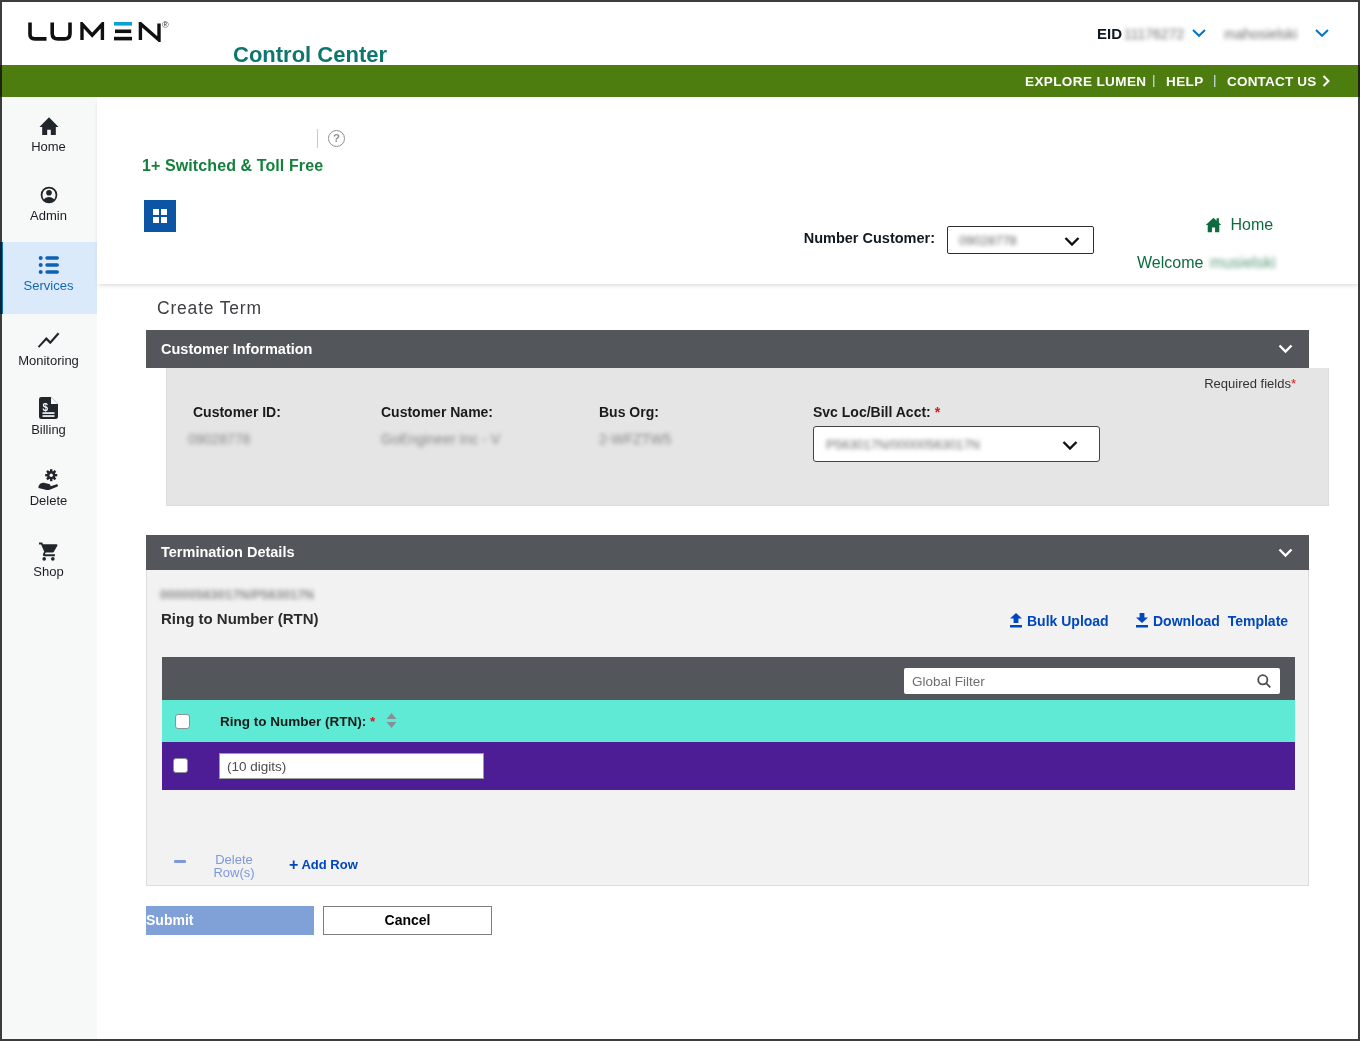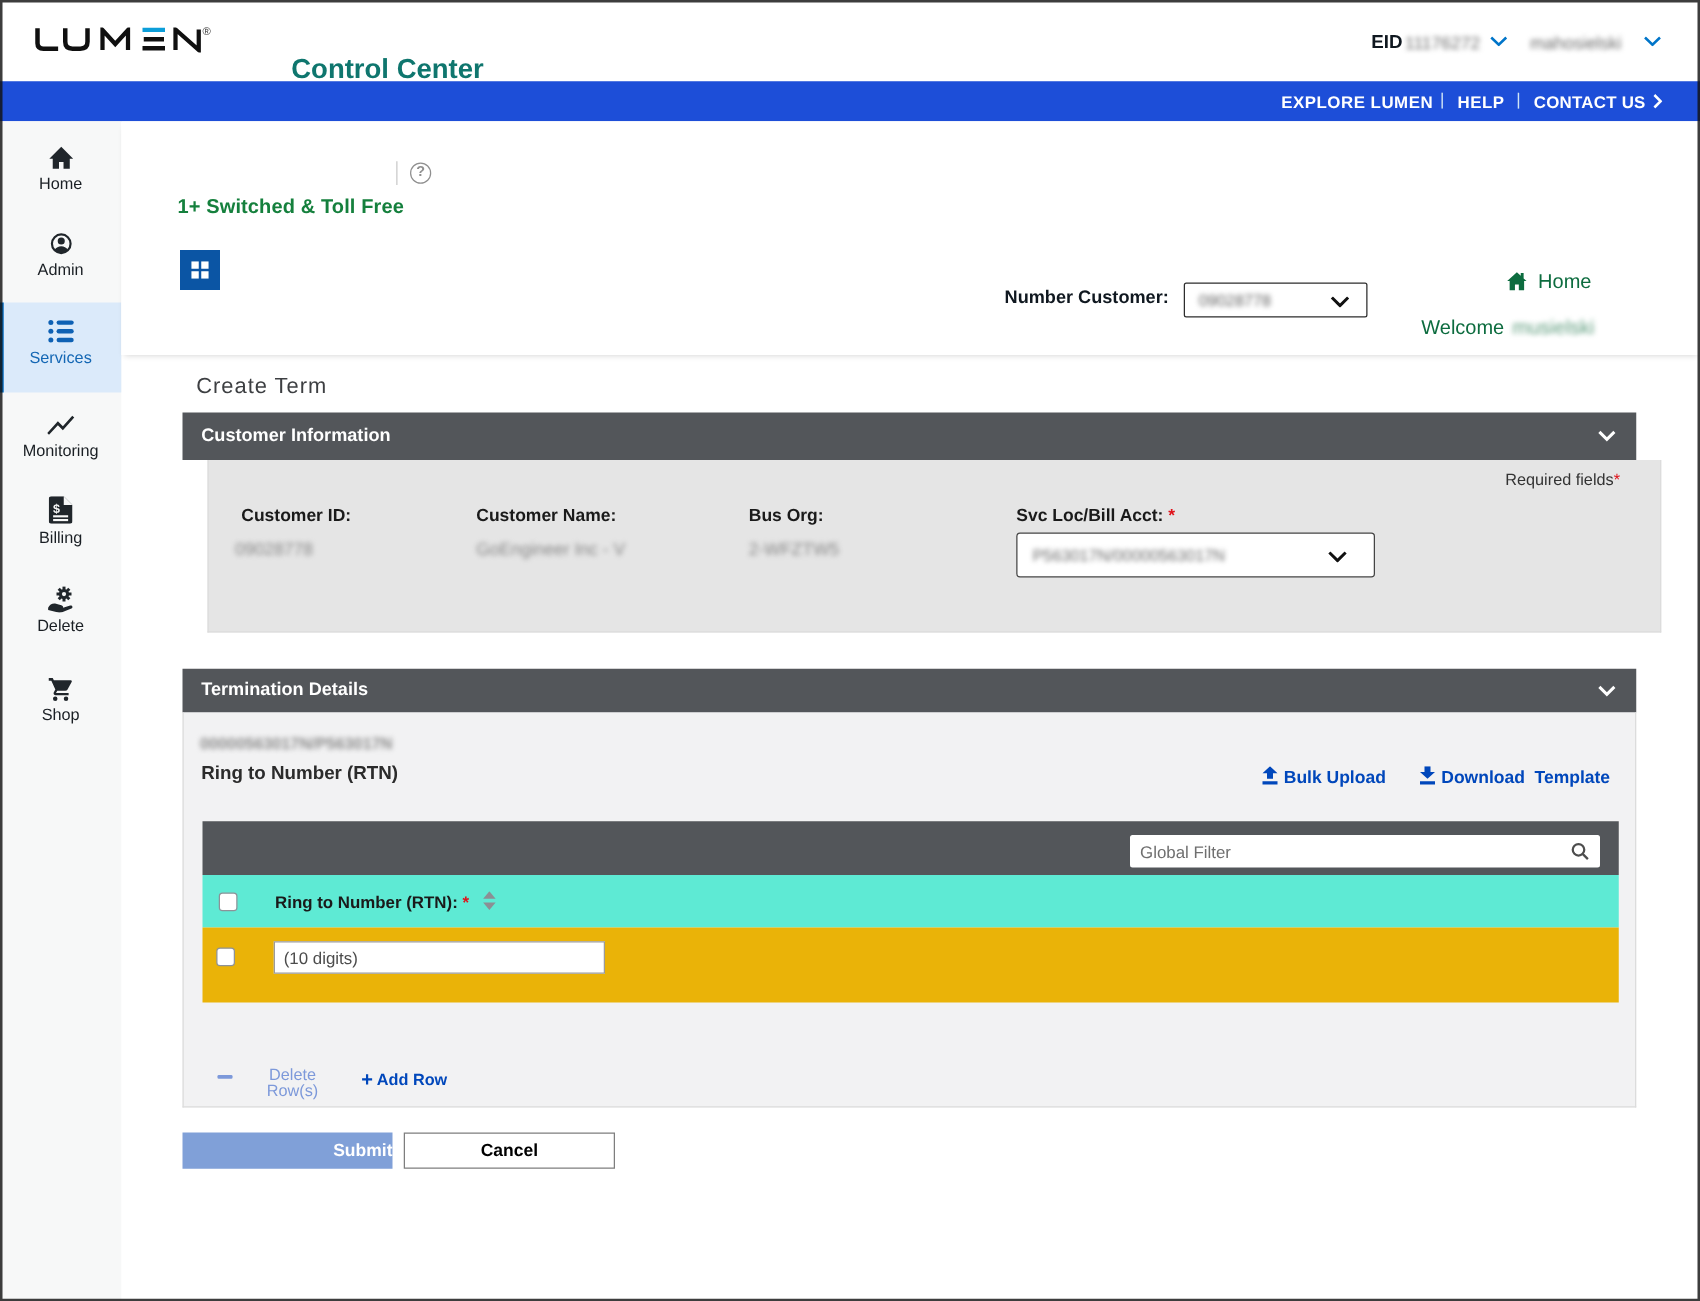--- a/index.html
+++ b/index.html
@@ -4,21 +4,21 @@
 <style>
   * { margin:0; padding:0; box-sizing:border-box; }
   html,body { width:1360px; height:1041px; background:#fff; font-family:"Liberation Sans", sans-serif; overflow:hidden; position:relative; }
   .blur2 { filter:blur(2.2px); }
 
   
   #hdr { position:absolute; left:0; top:0; width:1360px; height:65px; background:#fff; }
   #cc { position:absolute; left:233px; top:25px; font-size:22px; font-weight:bold; color:#0f766e;margin-top:17px; }
 
   
-  #bluebar { position:absolute; left:0; top:65px; width:1360px; height:32px; background:#1d4ed8; color:#fff; font-size:13.5px; font-weight:bold; letter-spacing:0.4px; }
+  #bluebar { position:absolute; left:0; top:65px; width:1360px; height:32px; background:#4d7c0f; color:#fff; font-size:13.5px; font-weight:bold; letter-spacing:0.4px; }
 
   
   #side { position:absolute; left:0; top:97px; width:97px; height:944px; background:#f7f8f8; }
   .nav { position:absolute; left:0; width:97px; text-align:center; color:#1a1f24; font-size:13px; }
   .nav svg { display:block; margin:0 auto 3px auto; }
   .navlbl { display:block; }
   #svc { position:absolute; left:0; top:145px; width:97px; height:72px; background:#dbeafa; border-left:3px solid #0a6fc2; }
 
   
   #topstrip { position:absolute; left:97px; top:97px; width:1263px; height:187px; background:#fff; box-shadow:0 3px 5px -2px rgba(0,0,0,0.18); }
@@ -38,28 +38,28 @@
   .flbl { position:absolute; top:36px; font-size:14px; font-weight:bold; color:#1a1a1a; }
   .fval { position:absolute; top:63px; font-size:14px; color:#878787; }
   .red { color:#e01119; }
 
   
   #tbl { position:absolute; left:15px; top:87px; width:1133px; }
   #filterbar { height:43px; background:#53565a; position:relative;padding-left:44px; }
   #gfwrap { position:absolute; right:15px; top:11px; width:376px; height:26px; background:#fff; border-radius:2px; }
   #gfwrap span { position:absolute; left:8px; top:6px; font-size:13.5px; color:#6f6f6f; }
   #thead { height:42px; background:#5eead4; position:relative; }
-  #trow { height:60px; background:#eab308; position:relative; }
+  #trow { height:48px; background:#4c1d95; position:relative; }
   #pag { height:36px; background:#fff; position:relative; font-size:13px; color:#333; }
   .cb { position:absolute; width:15px; height:15px; background:#fff; border:1px solid #8d9298; border-radius:3px; }
   #pgbox { position:absolute; left:552px; top:4px; width:34px; height:31px; background:#0047bb; color:#fff; text-align:center; line-height:31px; font-size:14px; }
   #showsel { position:absolute; right:5px; top:3px; width:44px; height:31px; border:1px solid #9b9b9b; background:#fff; }
 
   .bluelink { color:#0047bb; font-weight:bold; font-size:14px; }
-  #submit { position:absolute; left:146px; top:906px; width:168px; height:29px; background:#80a0d8; color:#fff; font-weight:bold; font-size:14px; text-align:right; line-height:29px; }
+  #submit { position:absolute; left:146px; top:906px; width:168px; height:29px; background:#80a0d8; color:#fff; font-weight:bold; font-size:14px; text-align:left; line-height:29px; }
   #cancel { position:absolute; left:323px; top:906px; width:169px; height:29px; background:#fff; border:1px solid #7e7e7e; color:#000; font-weight:bold; font-size:14px; text-align:center; line-height:27px; }
 
   #frame { position:absolute; inset:0; box-shadow:inset 0 0 0 2px rgba(18,18,18,0.82); pointer-events:none; z-index:999; }
 </style>
 </head>
 <body>
 
 <div id="hdr">
   <svg style="position:absolute;left:28px;top:22px" width="134" height="20" viewBox="0 0 134 20" fill="none" stroke="#101010" stroke-width="3.6">
     <path d="M2,0.6 V12.6 Q2,16.9 6.8,16.9 H18.5"></path>

